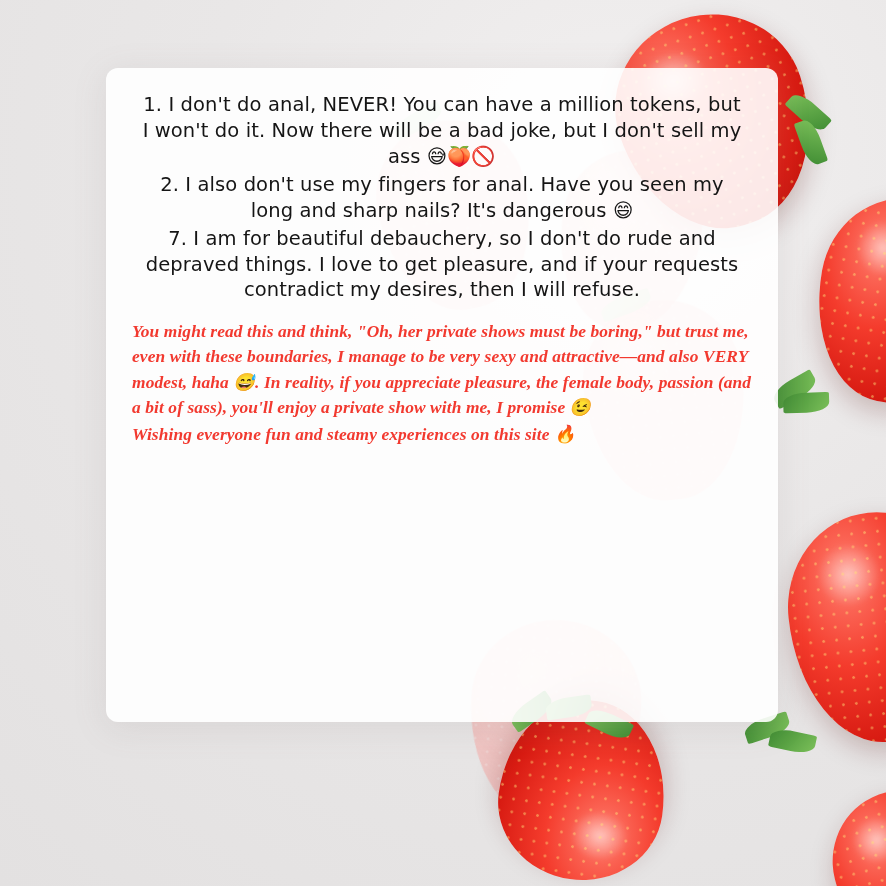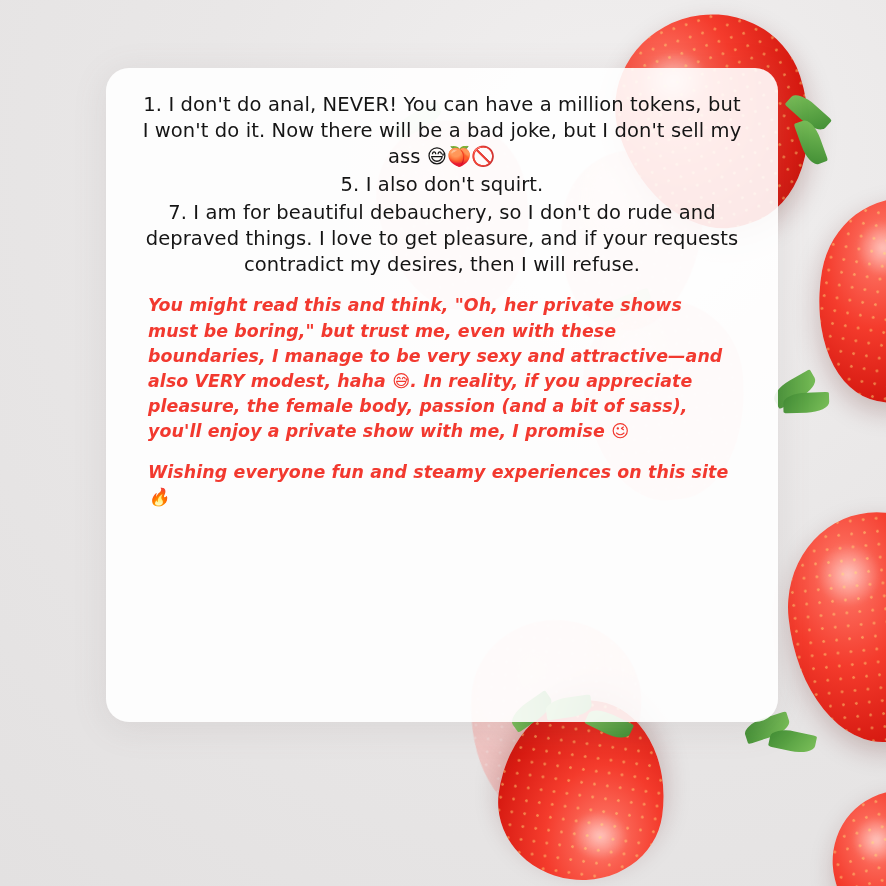--- a/index.html
+++ b/index.html
@@ -94,21 +94,21 @@
   }
 
   
   .card {
     position: absolute;
     left: 106px;
     top: 68px;
     width: 672px;
     height: 654px;
     background: rgba(255,255,255,0.90);
-    border-radius: 23px;
+    border-radius: 12px;
     box-shadow: 0 6px 34px rgba(120, 110, 110, 0.13);
     padding: 24px 26px 18px 26px;
     box-sizing: border-box;
     overflow: hidden;
   }
 
   .rules {
     margin: 0;
     padding: 0;
     list-style: none;
@@ -127,21 +127,22 @@
     margin-top: 16px;
     color: #f2392f;
     font-weight: bold;
     font-style: italic;
     font-size: 17.4px;
     line-height: 1.44;
     text-align: left;
     letter-spacing: .1px;
   }
   .note p {
-    margin: 16px;
+    margin: 0;
+    font-family: Liberation Serif, serif;
   }
   .note .closing {
     margin-top: 2px;
   }
 
   .emoji {
     font-family: "DejaVu Sans", sans-serif;
   }
 </style>
 </head>
@@ -184,21 +185,21 @@
   <div class="leaf" style="left:588px; top:706px; transform:rotate(26deg);"></div>
 
   <div class="berry" style="left:836px; top:790px; width:140px; height:170px; transform:rotate(-14deg);">
     <span class="sheen"></span>
   </div>
 
   <div class="card">
 
     <ul class="rules">
       <li class="emoji">1. I don't do anal, NEVER! You can have a million tokens, but I won't do it. Now there will be a bad joke, but I don't sell my ass 😅🍑🚫</li>
-      <li class="emoji">5. I also don't squirt.</li>
+      <li class="emoji">2. I also don't use my fingers for anal. Have you seen my long and sharp nails? It's dangerous 😄</li>
       <li class="emoji">7. I am for beautiful debauchery, so I don't do rude and depraved things. I love to get pleasure, and if your requests contradict my desires, then I will refuse.</li>
     </ul>
 
     <div class="note">
       <p class="emoji">You might read this and think, "Oh, her private shows must be boring," but trust me, even with these boundaries, I manage to be very sexy and attractive—and also VERY modest, haha 😅. In reality, if you appreciate pleasure, the female body, passion (and a bit of sass), you'll enjoy a private show with me, I promise 😉</p>
       <p class="closing emoji">Wishing everyone fun and steamy experiences on this site 🔥</p>
     </div>
 
   </div>
 </div>

